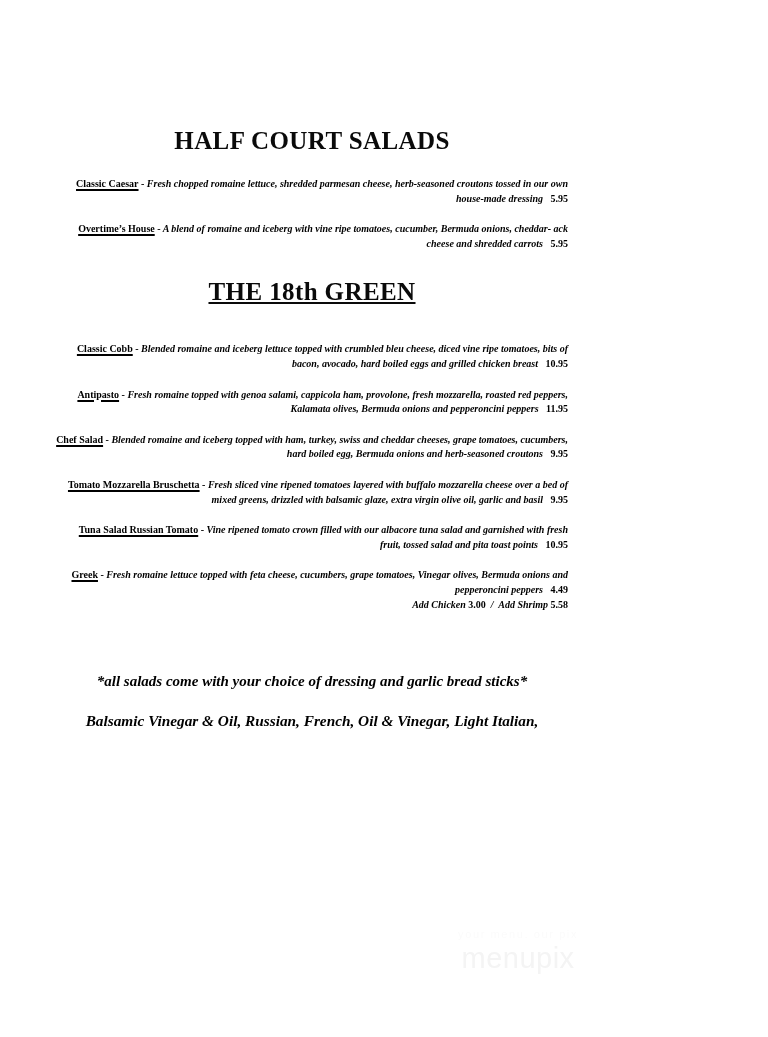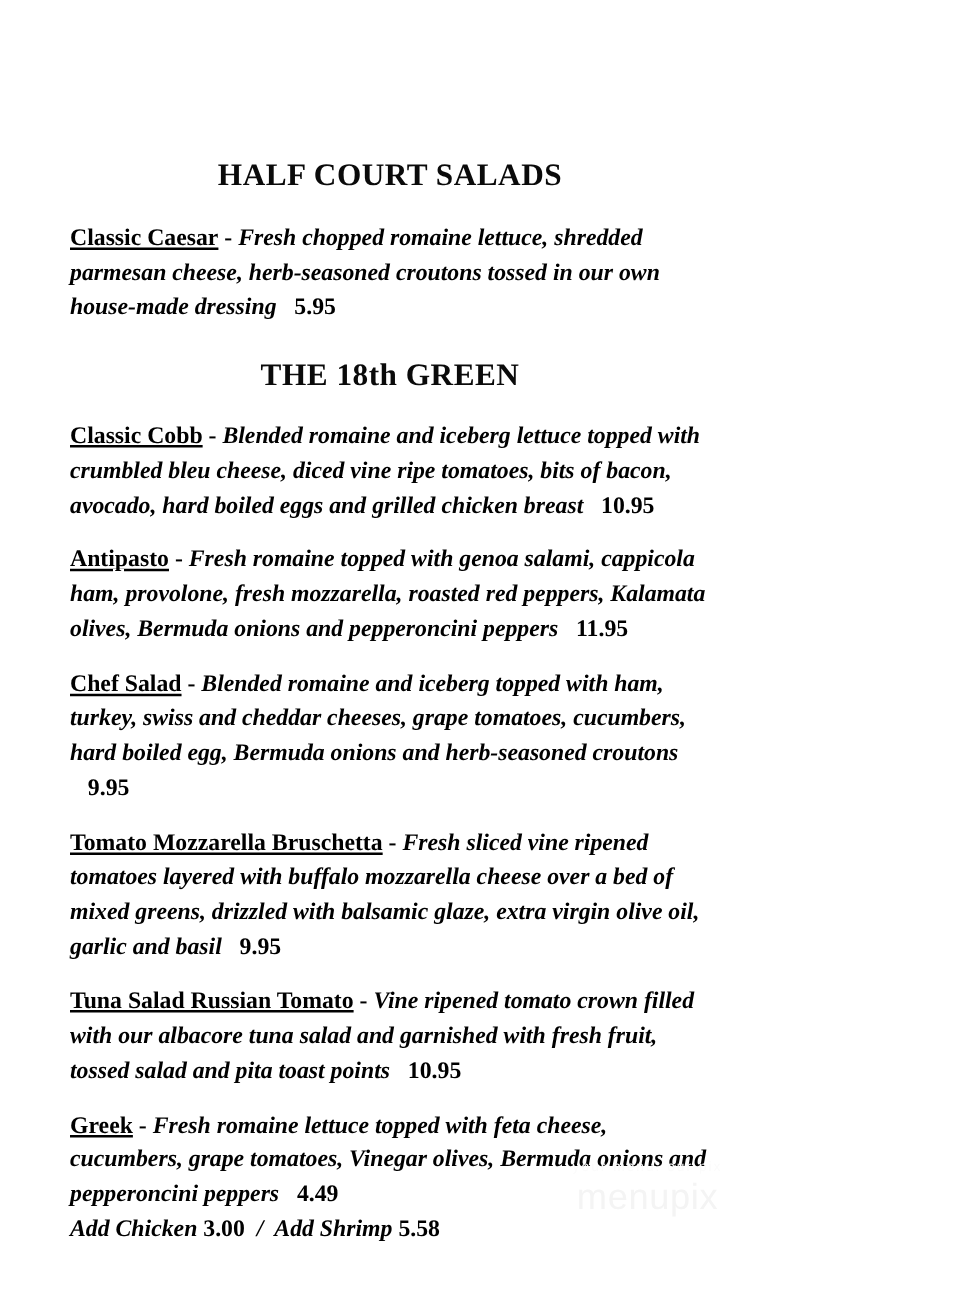--- a/index.html
+++ b/index.html
@@ -26,36 +26,36 @@
   
   .section-heading {
     text-align: center;
     font-weight: bold;
     font-style: normal;
     font-size: 25px;
     letter-spacing: 0.4px;
     color: #0a0a0a;
   }
   #heading-salads { margin: 0; padding-top: 127px; }
-  #heading-green  { margin: 0; padding-top: 11px; }
+  #heading-green  { margin: 16px; padding-top: 11px; text-decoration: underline; }
 
   
   .items {
     margin: 0;
     padding: 0;
     list-style: none;
   }
   .menu-item {
     margin: 0 0 16px 0;
     padding: 0;
-    font-size: 19px;
+    font-size: 10px;
     line-height: 1.46;
     font-style: italic;
     font-weight: bold;
-    text-align: left;
+    text-align: right;
   }
   .item-name {
     font-style: normal;
     font-weight: bold;
     text-decoration: underline;
     text-underline-offset: 2px;
     text-decoration-thickness: 1.6px;
     white-space: nowrap;
   }
   .item-dash {
@@ -146,20 +146,23 @@
 
   <h1 class="section-heading" id="heading-salads">HALF COURT SALADS</h1>
 
   <div class="body-col salads-block">
     <ul class="items">
 
       <li class="menu-item">
         <span class="item-name">Classic Caesar</span><span class="price-gap"> </span><span class="item-dash">-</span><span class="price-gap"> </span><span class="item-desc">Fresh chopped romaine lettuce, shredded parmesan cheese, herb-seasoned croutons tossed in our own house-made dressing</span><span class="price-gap">   </span><span class="item-price">5.95</span>
       </li>
 
+      <li class="menu-item">
+        <span class="item-name">Overtime’s House</span><span class="price-gap"> </span><span class="item-dash">-</span><span class="price-gap"> </span><span class="item-desc">A blend of romaine and iceberg with vine ripe tomatoes, cucumber, Bermuda onions, cheddar- ack cheese and shredded carrots</span><span class="price-gap">   </span><span class="item-price">5.95</span>
+      </li>
 
 
     </ul>
   </div>
 
   <h1 class="section-heading" id="heading-green">THE 18th GREEN</h1>
 
   <div class="body-col green-block">
     <ul class="items">
 
@@ -185,20 +188,21 @@
 
       <li class="menu-item">
         <span class="item-name">Greek</span><span class="price-gap"> </span><span class="item-dash">-</span><span class="price-gap"> </span><span class="item-desc">Fresh romaine lettuce topped with feta cheese, cucumbers, grape tomatoes, Vinegar olives, Bermuda onions and pepperoncini peppers</span><span class="price-gap">   </span><span class="item-price">4.49</span>
         <span class="item-addons"><span class="addon-label">Add Chicken</span><span class="price-gap"> </span><span class="addon-price">3.00</span><span class="price-gap">  </span><span class="addon-sep">/</span><span class="price-gap">  </span><span class="addon-label">Add Shrimp</span><span class="price-gap"> </span><span class="addon-price">5.58</span></span>
       </li>
 
     </ul>
   </div>
 
   <div class="footer">
+    <p class="footer-note">*all salads come with your choice of dressing and garlic bread sticks*</p>
     <p class="footer-dressings">
       <span class="dress-line">Balsamic Vinegar &amp; Oil, Russian, French, Oil &amp; Vinegar, Light Italian,</span>
 
     </p>
   </div>
 
   <div class="watermark">
     <span class="watermark-tag">your menu. our pix</span>
     <span class="watermark-word">menupix</span>
   </div>

